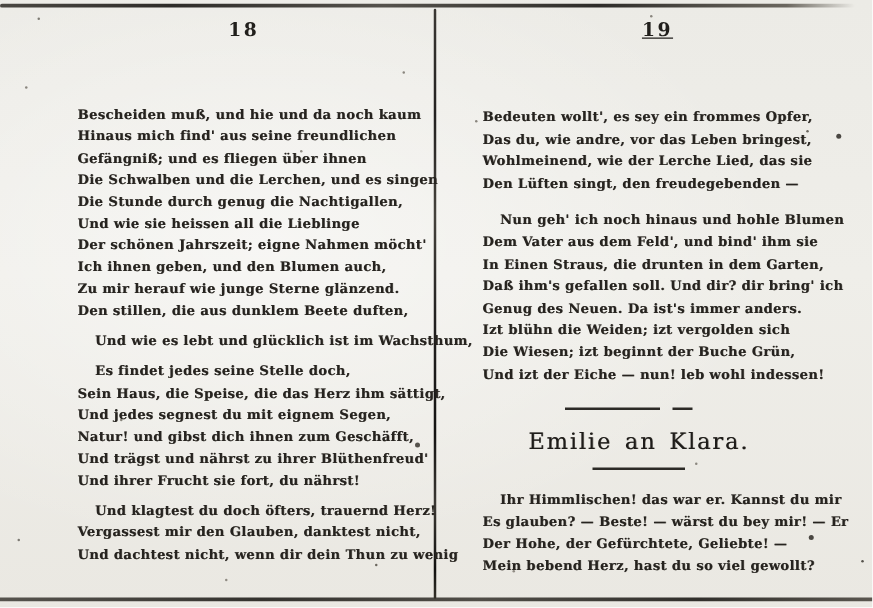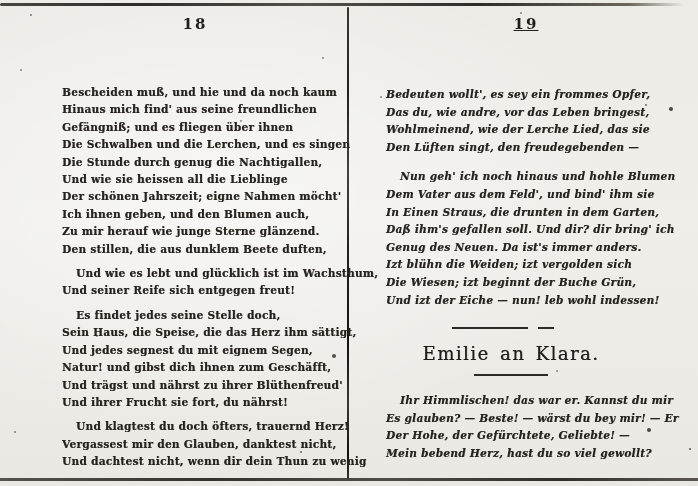--- a/index.html
+++ b/index.html
@@ -61,21 +61,21 @@
     text-shadow: 0.4px 0 0 rgba(38,34,28,0.55);
     white-space: nowrap;
     margin-top: 40px;
   }
   .page-left  .poem { left: 58px; width: 283px; }
   .page-right .poem { left: 37px; width: 290px; top: 46px; }
 
   .page-left  .line { line-height: 17.4px; }
   .page-right .line { line-height: 17.6px; }
   .stanza { margin: 0 0 7px 0; }
-  .page-right .stanza { margin-bottom: 12px; font-style: italic; }
+  .page-right .stanza { margin-bottom: 12px; }
   .stanza.indent-first .line:first-child { padding-left: 14px; }
 
   .rule-row { margin: 10px 0 0 0; height: 14px; position: relative; }
   .rule-long {
     display: inline-block; vertical-align: middle;
     width: 76px; height: 2px; background: #2c2a26; margin-left: 66px;
   }
   .rule-short {
     display: inline-block; vertical-align: middle;
     width: 16px; height: 2px; background: #2c2a26; margin-left: 10px;
@@ -111,21 +111,20 @@
           <div class="line">Die Schwalben und die Lerchen, und es singen</div>
           <div class="line">Die Stunde durch genug die Nachtigallen,</div>
           <div class="line">Und wie sie heissen all die Lieblinge</div>
           <div class="line">Der schönen Jahrszeit; eigne Nahmen möcht'</div>
           <div class="line">Ich ihnen geben, und den Blumen auch,</div>
           <div class="line">Zu mir herauf wie junge Sterne glänzend.</div>
           <div class="line">Den stillen, die aus dunklem Beete duften,</div>
         </div>
       <div class="stanza indent-first">
           <div class="line">Und wie es lebt und glücklich ist im Wachsthum,</div>
-          <div class="line">Und seiner Reife sich entgegen freut!</div>
         </div>
       <div class="stanza indent-first">
           <div class="line">Es findet jedes seine Stelle doch,</div>
           <div class="line">Sein Haus, die Speise, die das Herz ihm sättigt,</div>
           <div class="line">Und jedes segnest du mit eignem Segen,</div>
           <div class="line">Natur! und gibst dich ihnen zum Geschäfft,</div>
           <div class="line">Und trägst und nährst zu ihrer Blüthenfreud'</div>
           <div class="line">Und ihrer Frucht sie fort, du nährst!</div>
         </div>
       <div class="stanza indent-first">

